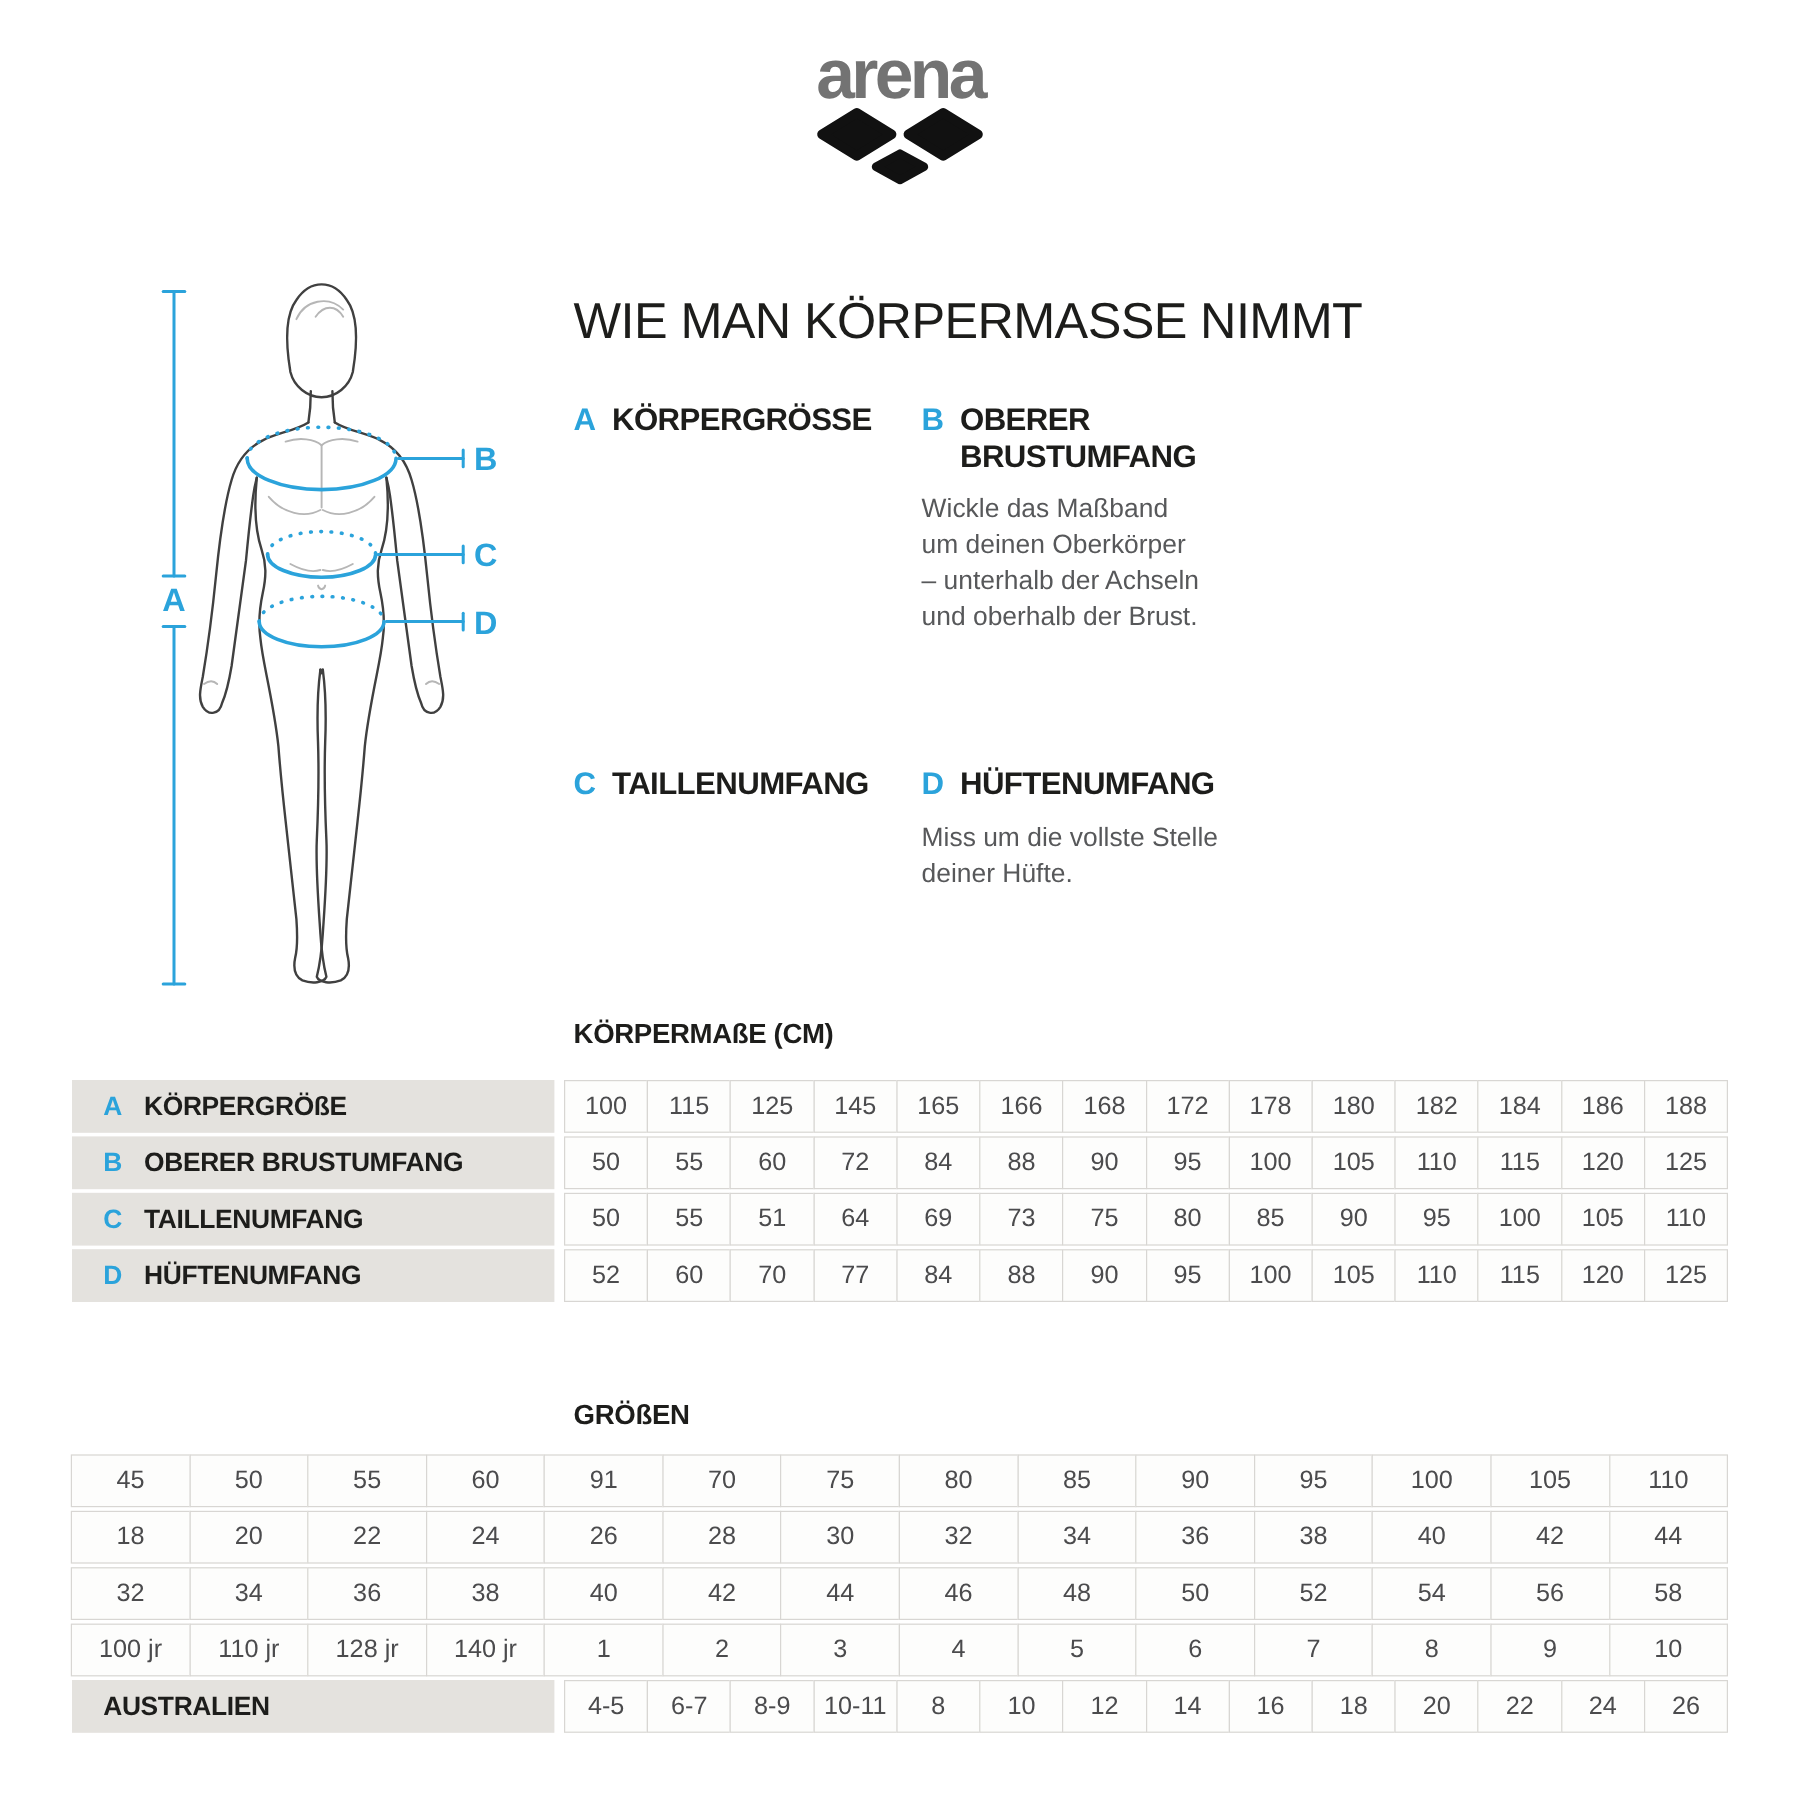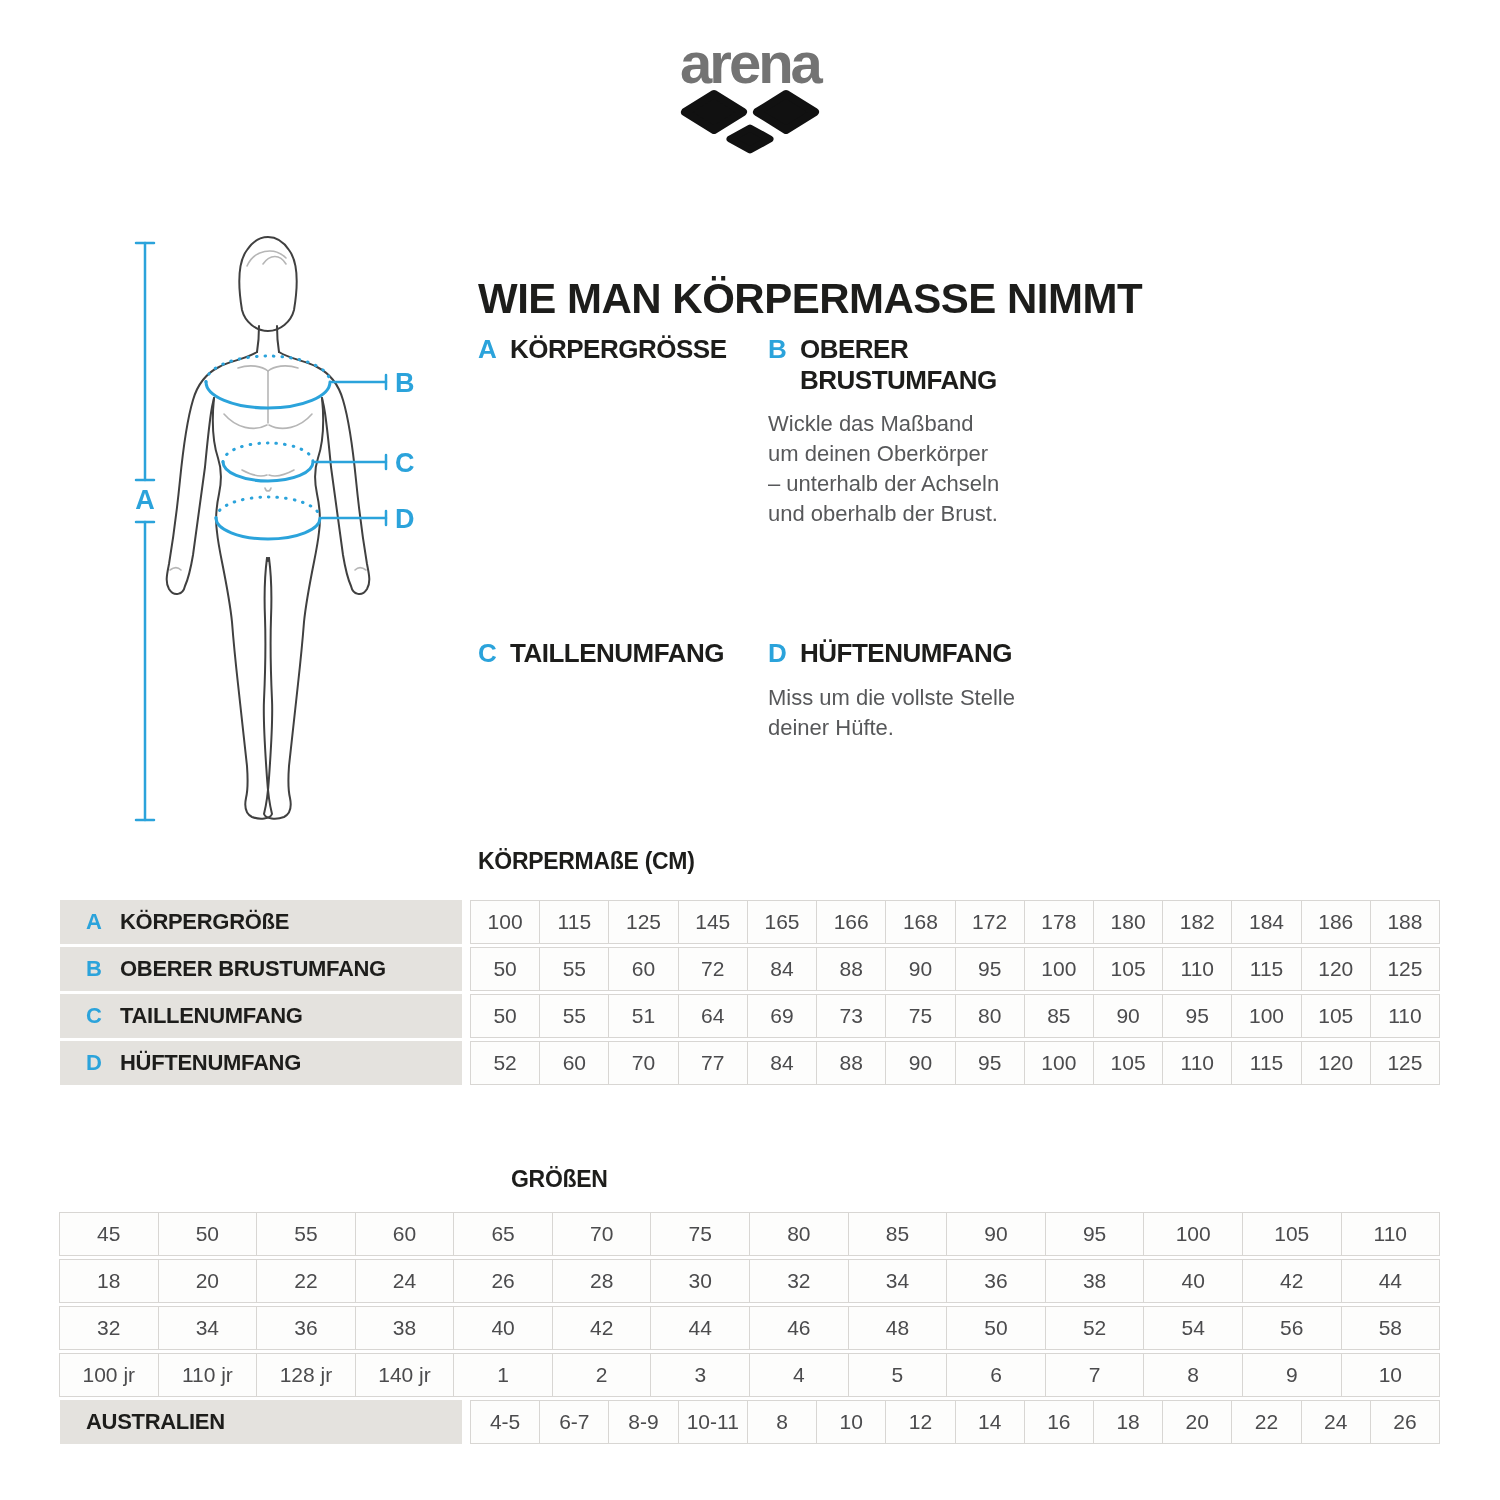--- a/index.html
+++ b/index.html
@@ -9,21 +9,21 @@
     font-family:"Liberation Sans",sans-serif;color:#1d1d1b;
   }
   .abs{position:absolute;}
 
   
   .logo{left:0;right:0;top:34px;text-align:center;}
   .logo-word{display:block;font-size:58px;font-weight:bold;letter-spacing:-3px;line-height:1;color:#737373;}
   .logo-mark{margin:-4px auto 0 auto;display:block;}
 
   
-  .title{left:478px;top:244px;font-size:42px;font-weight:bold;letter-spacing:-0.5px;white-space:nowrap;margin-top:31px;}
+  .title{left:478px;top:244px;font-size:42px;font-weight:normal;letter-spacing:-0.5px;white-space:nowrap;}
   .sections{left:478px;top:334px;display:grid;grid-template-columns:252px 252px;column-gap:38px;grid-template-rows:304px auto;}
   .section-heading{display:flex;font-size:26px;font-weight:bold;letter-spacing:-0.5px;line-height:1.18;}
   .section-heading .letter{color:var(--accent);width:32px;flex:none;}
   .section-heading .htext{max-width:205px;}
   .section-body{margin-top:14px;margin-left:0;font-size:22px;line-height:30px;color:#57585a;white-space:pre-line;}
 
   
   .table-heading{left:478px;font-size:23px;font-weight:bold;letter-spacing:-0.3px;}
   .sizetable{left:60px;width:1380px;}
   .trow{display:flex;height:44px;margin-bottom:3px;}
@@ -231,28 +231,28 @@
       <div class="tcell">95</div>
       <div class="tcell">100</div>
       <div class="tcell">105</div>
       <div class="tcell">110</div>
       <div class="tcell">115</div>
       <div class="tcell">120</div>
       <div class="tcell">125</div>
     </div>
   </div>
 
-<div class="abs table-heading" style="top:1166px;margin-left:33px;">GRÖßEN</div>
+<div class="abs table-heading" style="top:1166px;">GRÖßEN</div>
 <div class="abs sizetable" style="top:1212px;">
     <div class="trow">
       <div class="tcell">45</div>
       <div class="tcell">50</div>
       <div class="tcell">55</div>
       <div class="tcell">60</div>
-      <div class="tcell">65</div>
+      <div class="tcell">91</div>
       <div class="tcell">70</div>
       <div class="tcell">75</div>
       <div class="tcell">80</div>
       <div class="tcell">85</div>
       <div class="tcell">90</div>
       <div class="tcell">95</div>
       <div class="tcell">100</div>
       <div class="tcell">105</div>
       <div class="tcell">110</div>
     </div>

